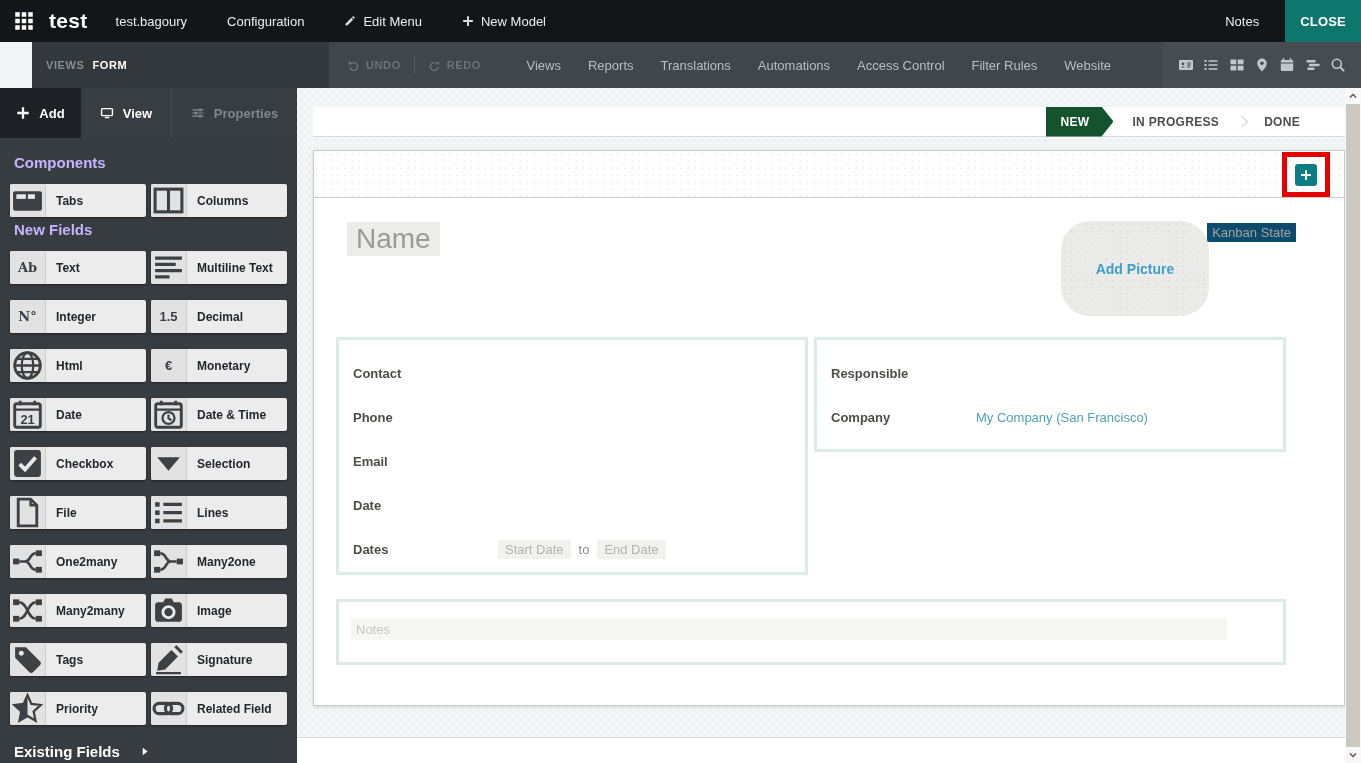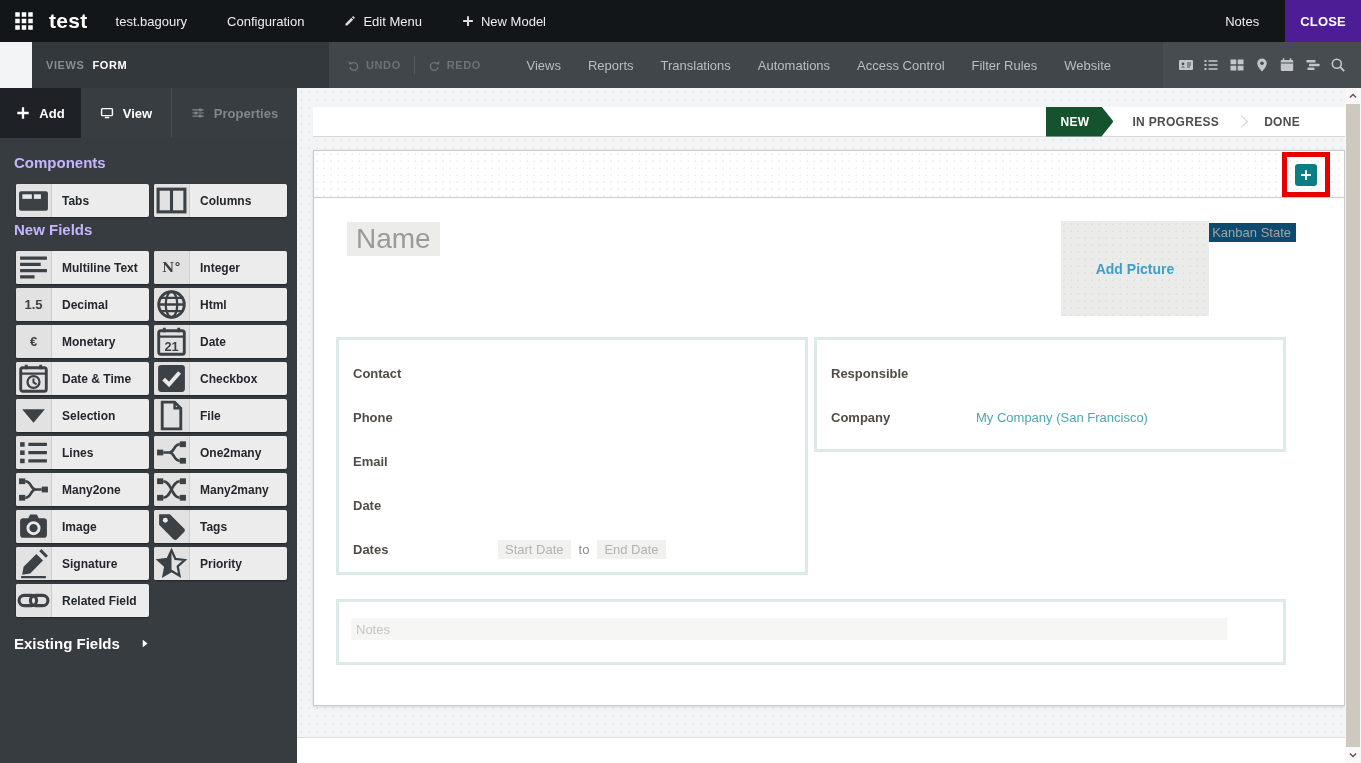--- a/index.html
+++ b/index.html
@@ -13,21 +13,21 @@
 
   
   .topbar { position:absolute; top:0; left:0; right:0; height:42px; background:#131619;
             display:flex; align-items:center; color:#fff; z-index:30; }
   .grid-ico { margin-left:14px; width:20px; height:20px; color:#fff; }
   .brand { font-size:21px; font-weight:bold; margin:0 28px 0 15px; letter-spacing:.3px; }
   .tb-item { font-size:13px; color:#eceded; margin-right:40px; display:flex; align-items:center; gap:7px; cursor:pointer; white-space:nowrap; }
   .tb-item .mi { width:12px; height:12px; color:#dcdddd; display:inline-flex; }
   .tb-right { margin-left:auto; display:flex; align-items:center; height:100%; }
   .notes-link { font-size:13px; color:#eceded; margin-right:26px; cursor:pointer; }
-  .close-btn { height:42px; padding:0 15px; background:#4c1d95; color:#fff; font-weight:bold;
+  .close-btn { height:42px; padding:0 15px; background:#0f766e; color:#fff; font-weight:bold;
                font-size:13px; display:flex; align-items:center; cursor:pointer; letter-spacing:.2px; }
 
   
   .toolbar { position:absolute; top:42px; left:0; right:0; height:46px; background:#41464a;
              display:flex; align-items:stretch; color:#b9bec3; z-index:29;margin-left:32px; }
   .tbar-left { width:297px; background:#33383c; display:flex; align-items:center; padding-left:14px; gap:8px; flex:none; }
   .bc-section { font-size:11px; font-weight:bold; color:#878e93; letter-spacing:.6px; }
   .bc-current { font-size:11px; font-weight:bold; color:#ffffff; letter-spacing:.6px; }
   .undo-redo { display:flex; align-items:center; margin-left:18px; }
   .ur-btn { display:flex; align-items:center; gap:6px; color:#6d7478; font-size:11px; font-weight:bold;
@@ -46,21 +46,21 @@
   .side-tab { display:flex; align-items:center; justify-content:center; gap:9px; font-size:13px;
               font-weight:bold; color:#fff; cursor:pointer;text-align:right; }
   .side-tab .sicon { width:14px; height:14px; display:inline-flex; }
   .side-tab.t0 { width:81px; }
   .side-tab.t1 { width:90px; }
   .side-tab.t2 { width:126px; border-left:1px solid #464b50; }
   .side-tab.active { background:#1e2226; }
   .side-tab.disabled { color:#80868b; cursor:default; }
   .side-content { padding:12px 10px 0; }
   .side-h { color:#c4b5fd; font-size:15px; font-weight:bold; margin:4px 4px 13px; }
-  .btn-grid { display:grid; grid-template-columns:1fr 1fr; gap:4px 5px; margin-bottom:4px;margin-left:6px; }
+  .btn-grid { display:grid; grid-template-columns:1fr 1fr; gap:16px 5px; margin-bottom:4px; }
   .f-btn { height:33px; background:#ececec; border-radius:2px; display:flex; align-items:stretch;
            box-shadow:0 1px 2px rgba(0,0,0,.4); cursor:grab; overflow:hidden; }
   .f-ico { width:36px; flex:none; background:#e2e2e2; border-right:1px solid #cdcdcd; color:#3c4146;
            display:flex; align-items:center; justify-content:center; }
   .f-ico svg { width:15px; height:15px; }
   .f-ico .tI { font-weight:bold; font-size:13px; color:#3c4146; }
   .f-ico .serif { font-family:"DejaVu Serif", serif; }
   .f-label { flex:1; display:flex; align-items:center; padding-left:10px; font-size:12px;
              font-weight:bold; color:#23272c; white-space:nowrap; }
   .existing { color:#fff; font-weight:bold; font-size:15px; margin:18px 4px; display:flex;
@@ -90,21 +90,21 @@
   .addbtn { width:22px; height:22px; background:#0b7e84; border-radius:3px; color:#fff;
             display:flex; align-items:center; justify-content:center; cursor:pointer; }
   .addbtn svg { width:12px; height:12px; }
 
   .title-ph { position:absolute; left:33px; top:71px; font-size:28px; color:#9a9a9a;
               background:#ececeb; padding:1px 9px; cursor:text; }
   .kanban-ph { position:absolute; right:48px; top:72px; font-size:13px; color:#a6a29c;
                background:#0c4a6e; padding:2px 5px; cursor:pointer; }
   .pic-box { position:absolute; right:135px; top:70px; width:148px; height:95px; background:#ebebea;
              background-image:radial-gradient(#e0e0df 1px, transparent 1px); background-size:7px 7px;
-             display:flex; align-items:center; justify-content:center; cursor:pointer; }
+             display:flex; align-items:center; justify-content:center; cursor:pointer;border-radius:29px; }
   .pic-label { color:#3f9fc9; font-weight:bold; font-size:14px; }
 
   .group { position:absolute; border:3px solid #dcebe9; background:#fff; padding:11px 0; }
   .group.gleft  { left:22px;  top:186px; width:472px; height:238px; }
   .group.gright { left:500px; top:186px; width:472px; height:115px; }
   .g-row { display:flex; align-items:center; height:44px; padding:0 14px; }
   .g-label { width:145px; flex:none; font-size:13px; font-weight:bold; color:#514c46; cursor:pointer; }
   .g-value { flex:1; font-size:13px; color:#555; display:flex; align-items:center; cursor:pointer; }
   .g-value.link { color:#4da5b4; }
   .chip { background:#f1f1f0; color:#b3b3b1; font-size:13px; padding:2px 7px; }
@@ -326,20 +326,26 @@
                 <path d="M8 2.5v11" stroke="currentColor" stroke-width="1.5"></path>
               </svg>
             </span>
             <span class="f-label">Columns</span>
           </div>
         </div>
         <div class="side-h">New Fields</div>
         <div class="btn-grid">
           <div class="f-btn">
             <span class="f-ico">
+              <span class="tI serif">Ab</span>
+            </span>
+            <span class="f-label">Text</span>
+          </div>
+          <div class="f-btn">
+            <span class="f-ico">
               <svg viewBox="0 0 16 16" style="width:100%;height:100%;display:block">
                 <g stroke="currentColor" stroke-width="1.6" fill="none">
                   <path d="M1.5 3.5h13M1.5 6.5h10M1.5 9.5h13M1.5 12.5h7"></path>
                 </g>
               </svg>
             </span>
             <span class="f-label">Multiline Text</span>
           </div>
           <div class="f-btn">
             <span class="f-ico">

